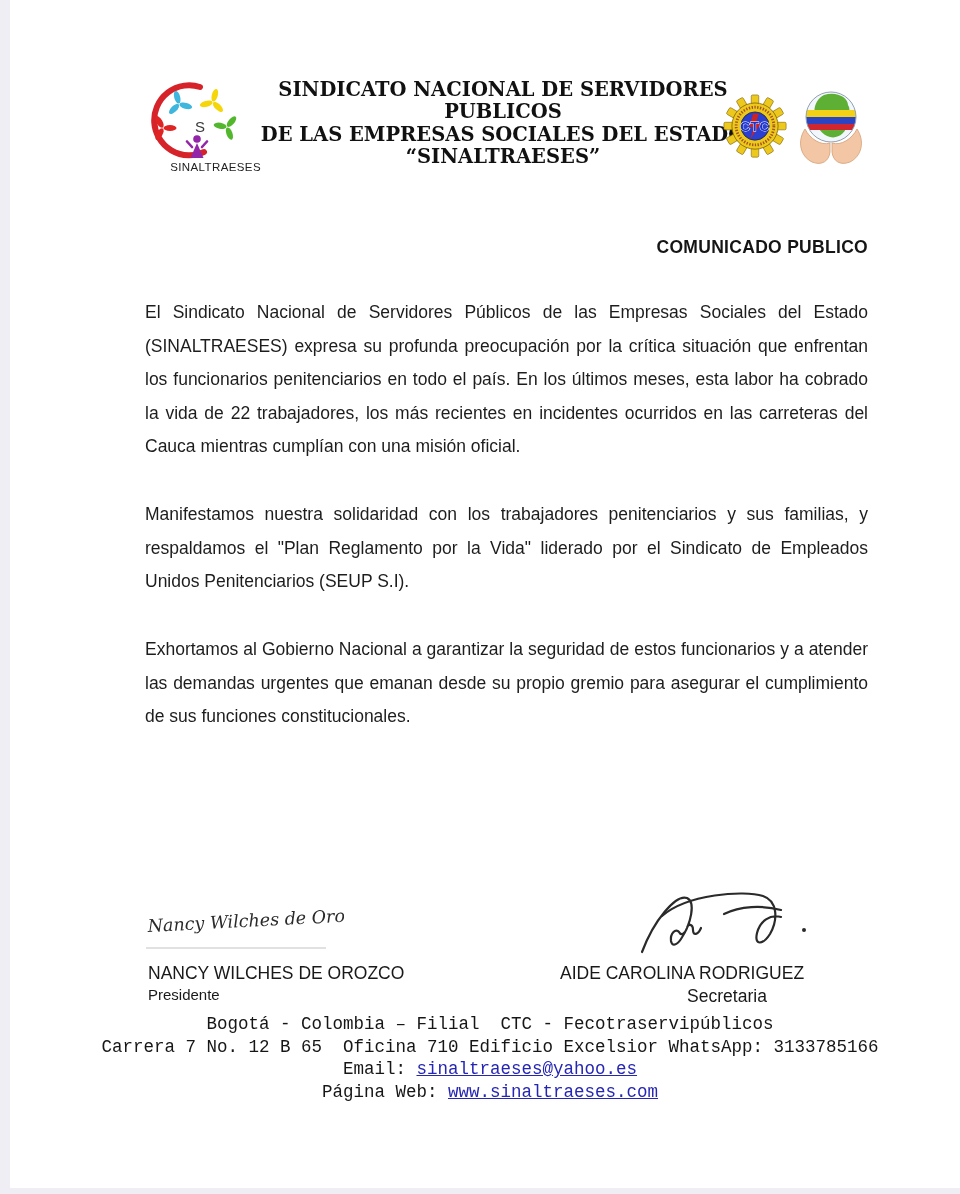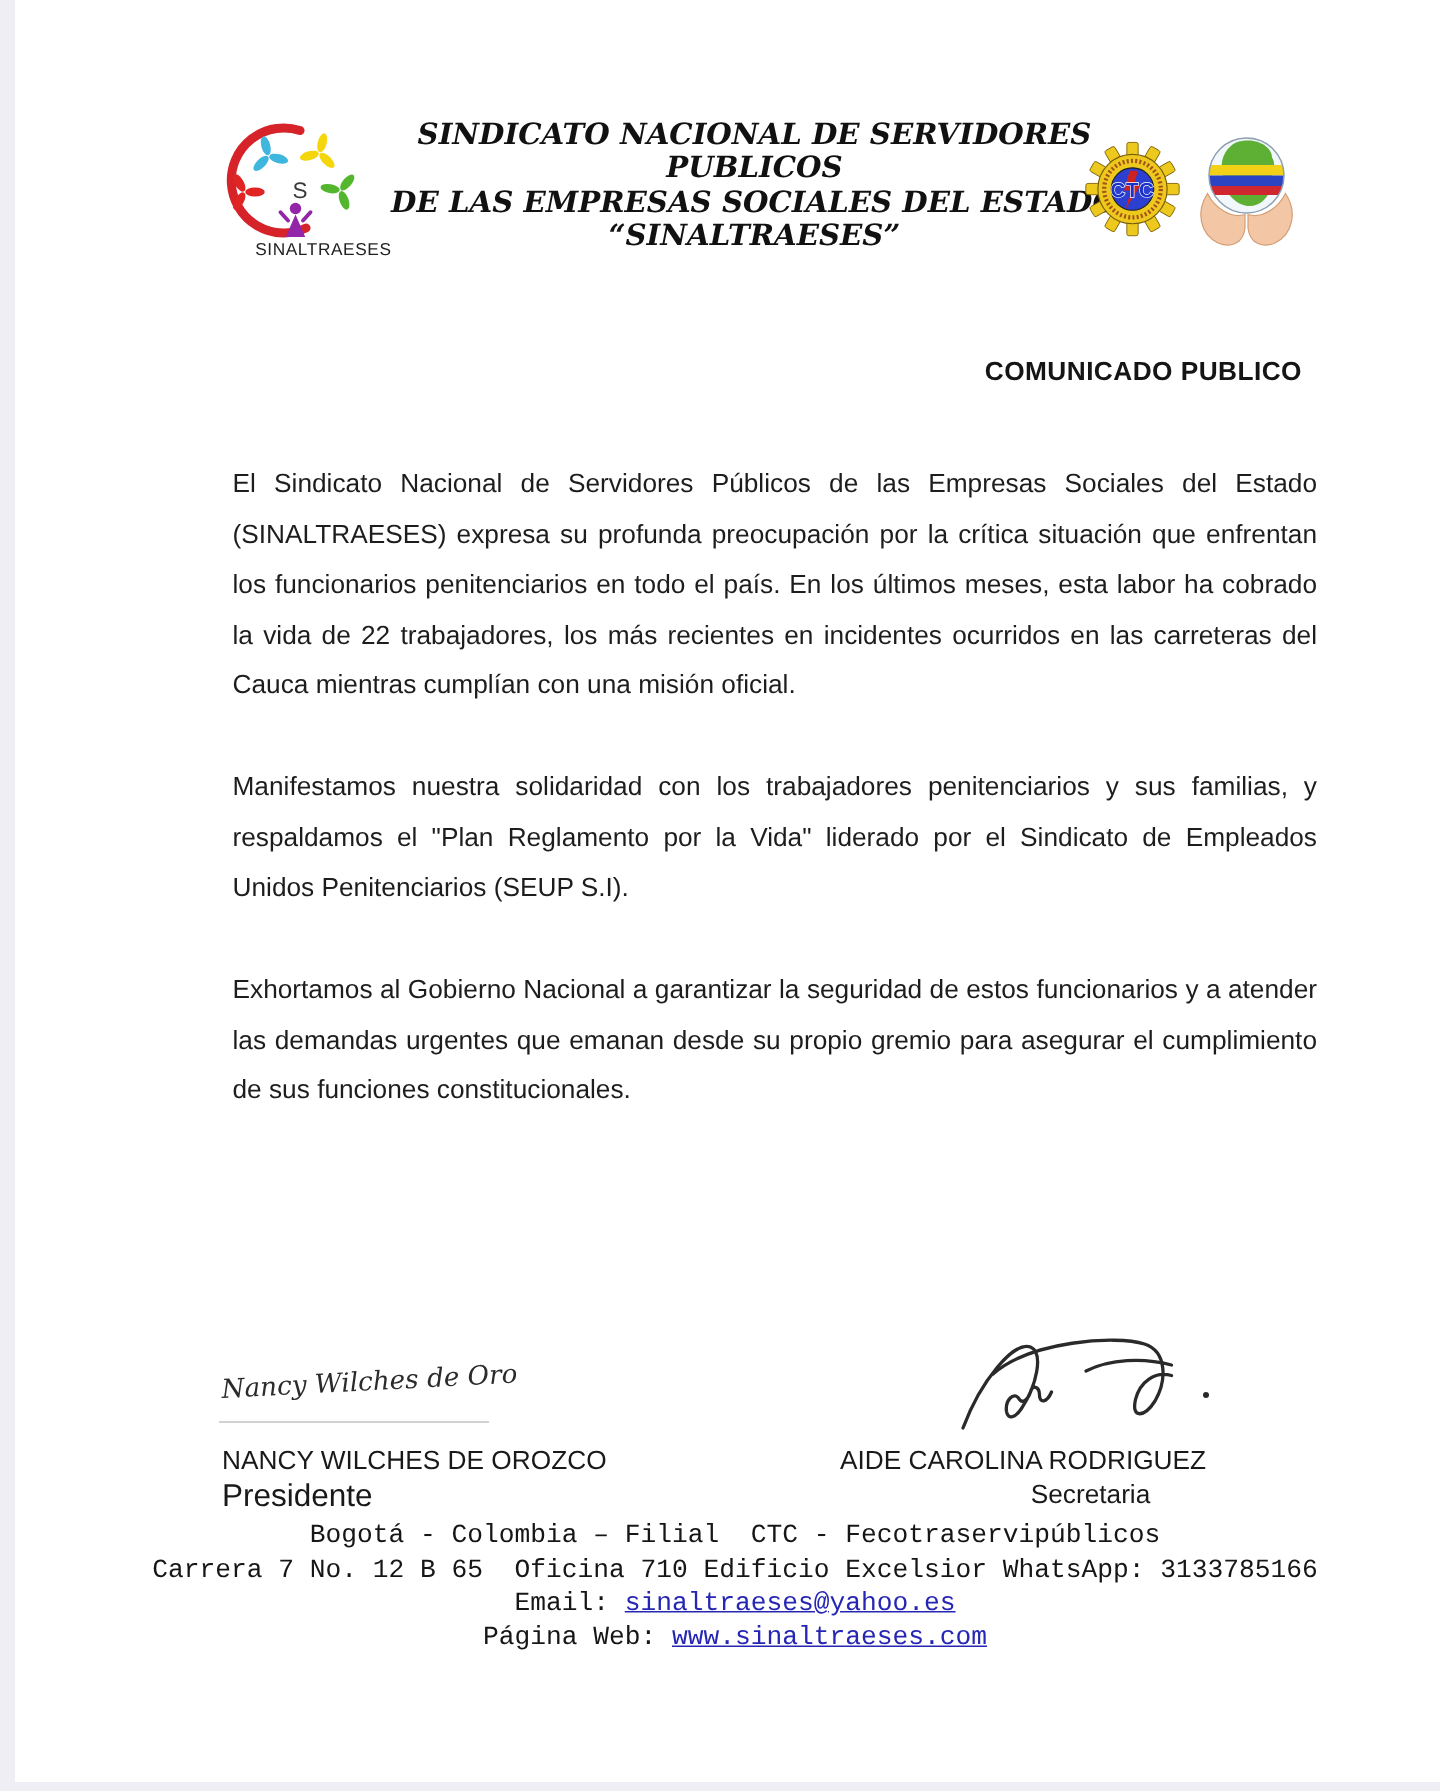--- a/index.html
+++ b/index.html
@@ -7,37 +7,37 @@
         font-family:"Liberation Sans",sans-serif;color:#1d1d1d;}
   .gutter-left{position:absolute;left:0;top:0;width:10px;height:1194px;background:#eeeef4;}
   .gutter-bottom{position:absolute;left:0;top:1188px;width:960px;height:6px;background:#eeeef4;}
 
   
   .logo-left{position:absolute;left:145px;top:82px;width:102px;height:80px;}
   .logo-caption{position:absolute;left:143px;top:161px;width:118px;text-align:right;
                 font-size:11.5px;letter-spacing:.4px;color:#222;}
   .org-title{position:absolute;left:253px;top:79px;width:500px;text-align:center;
              font-family:"DejaVu Serif","Liberation Serif",serif;font-weight:bold;
-             font-size:19.5px;line-height:22.4px;color:#111;font-style:italic;}
+             font-size:19.5px;line-height:22.4px;color:#111;}
   .logo-ctc{position:absolute;left:722px;top:93px;width:66px;height:68px;}
   .logo-hands{position:absolute;left:796px;top:87px;width:70px;height:82px;}
 
   
   .doc-title{position:absolute;left:145px;top:237px;width:723px;margin:0;text-align:right;
              font-size:17.5px;font-weight:bold;letter-spacing:.3px;color:#151515;}
-  .para{position:absolute;left:145px;width:723px;margin:10px;text-align:justify;
+  .para{position:absolute;left:145px;width:723px;margin:0;text-align:justify;
         font-size:17.5px;line-height:33.6px;color:#1d1d1d;}
   .p1{top:296px;} .p2{top:498px;} .p3{top:633px;} .p4{top:768px;}
 
   
   .sig-left-script{position:absolute;left:144px;top:896px;width:200px;height:62px;}
   .script-text{font-family:"DejaVu Serif",serif;font-style:italic;font-size:17.5px;fill:#2b2b2b;}
   .sig-right-script{position:absolute;left:632px;top:884px;width:185px;height:76px;}
   .sig-left-name{position:absolute;left:148px;top:963px;font-size:17.5px;color:#191919;}
-  .sig-left-role{position:absolute;left:148px;top:986px;font-size:21px;color:#191919;text-align:center;}
+  .sig-left-role{position:absolute;left:148px;top:986px;font-size:15px;color:#191919;text-align:center;}
   .sig-right-name{position:absolute;left:560px;top:963px;width:334px;text-align:left;
                   font-size:17.5px;color:#191919;}
   .sig-right-role{position:absolute;left:560px;top:986px;width:334px;text-align:center;
                   font-size:17.5px;color:#191919;}
 
   
   .footer{position:absolute;left:90px;top:1013px;width:800px;text-align:center;
           font-family:Liberation Mono, monospace;font-size:17.5px;line-height:22.6px;color:#161616;}
   .f-line{white-space:pre-wrap;}
   .link{color:#2626b4;text-decoration:underline;cursor:pointer;margin-top:32px;}

